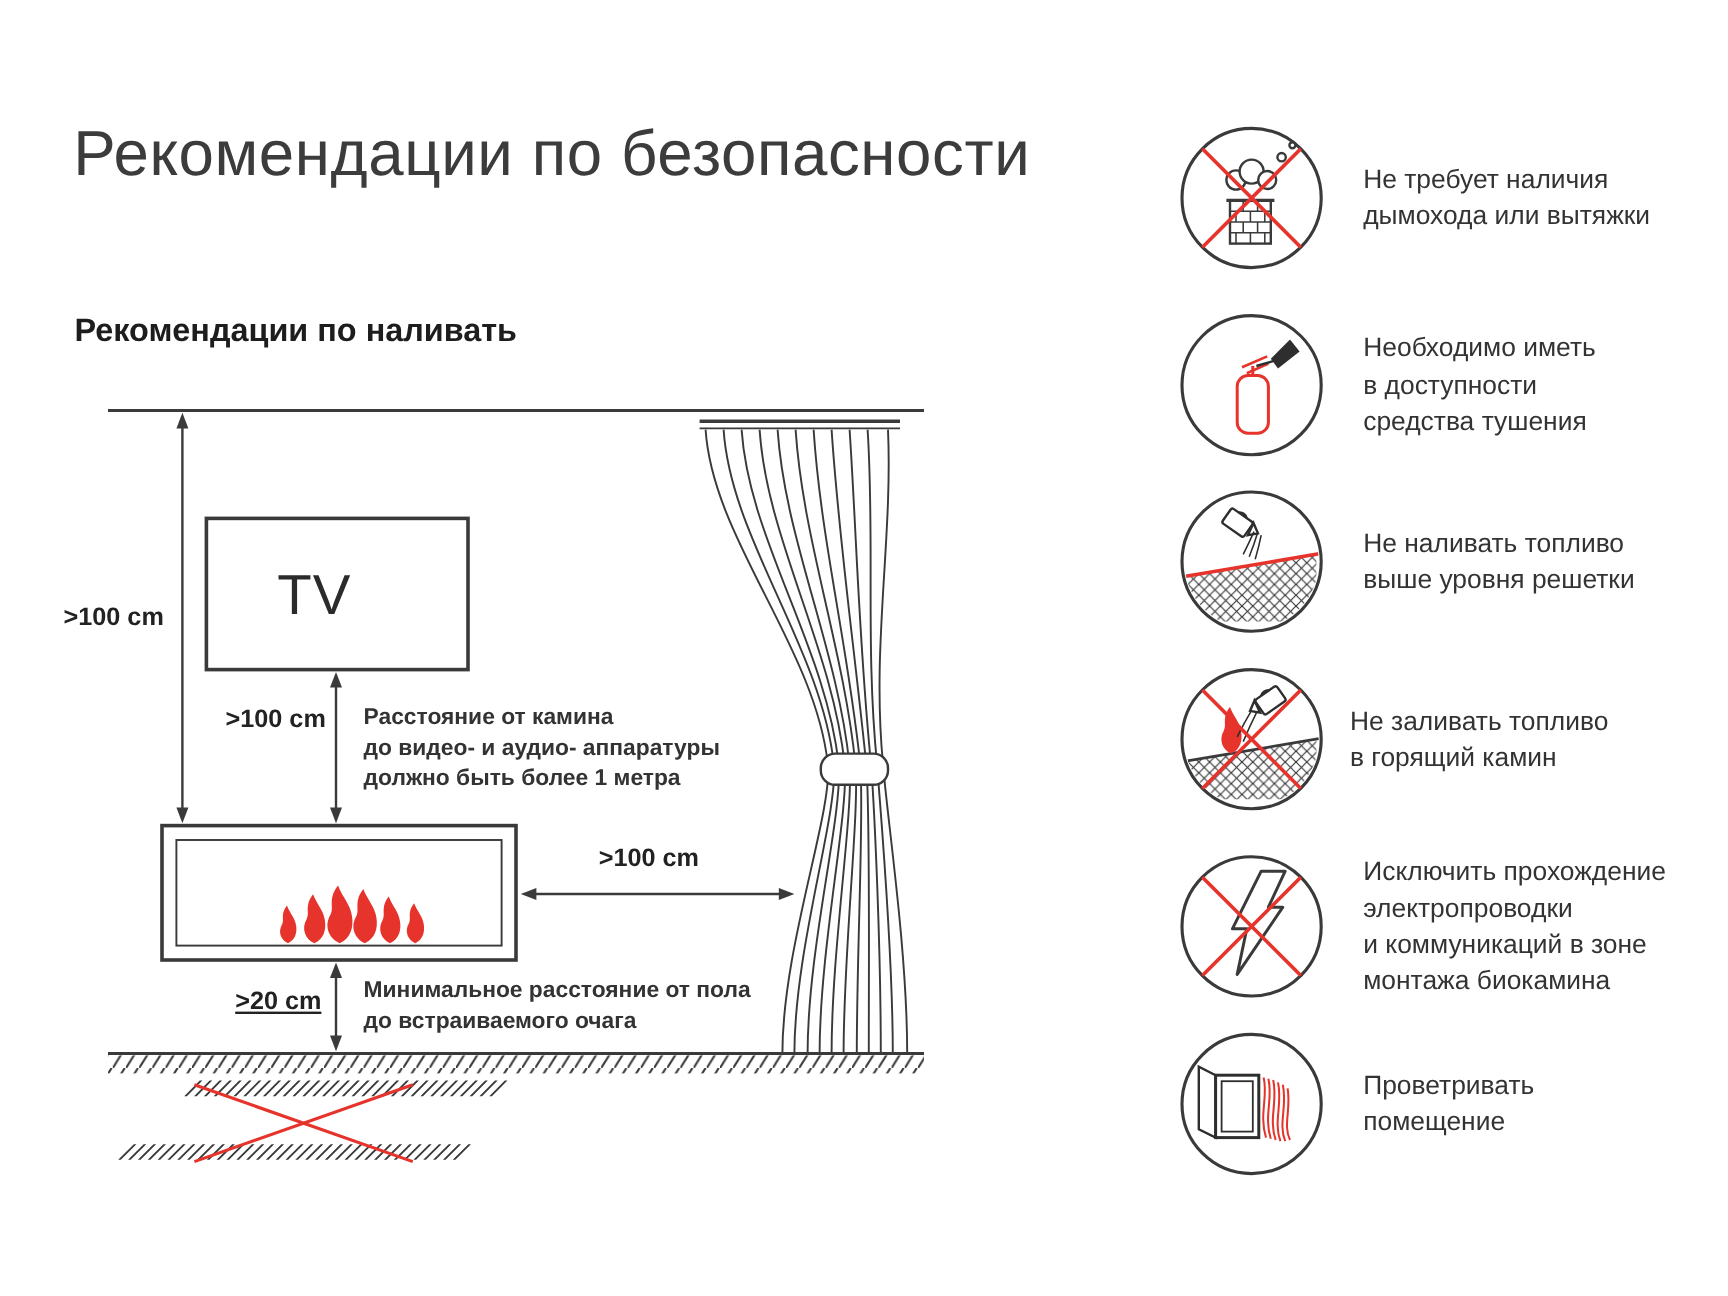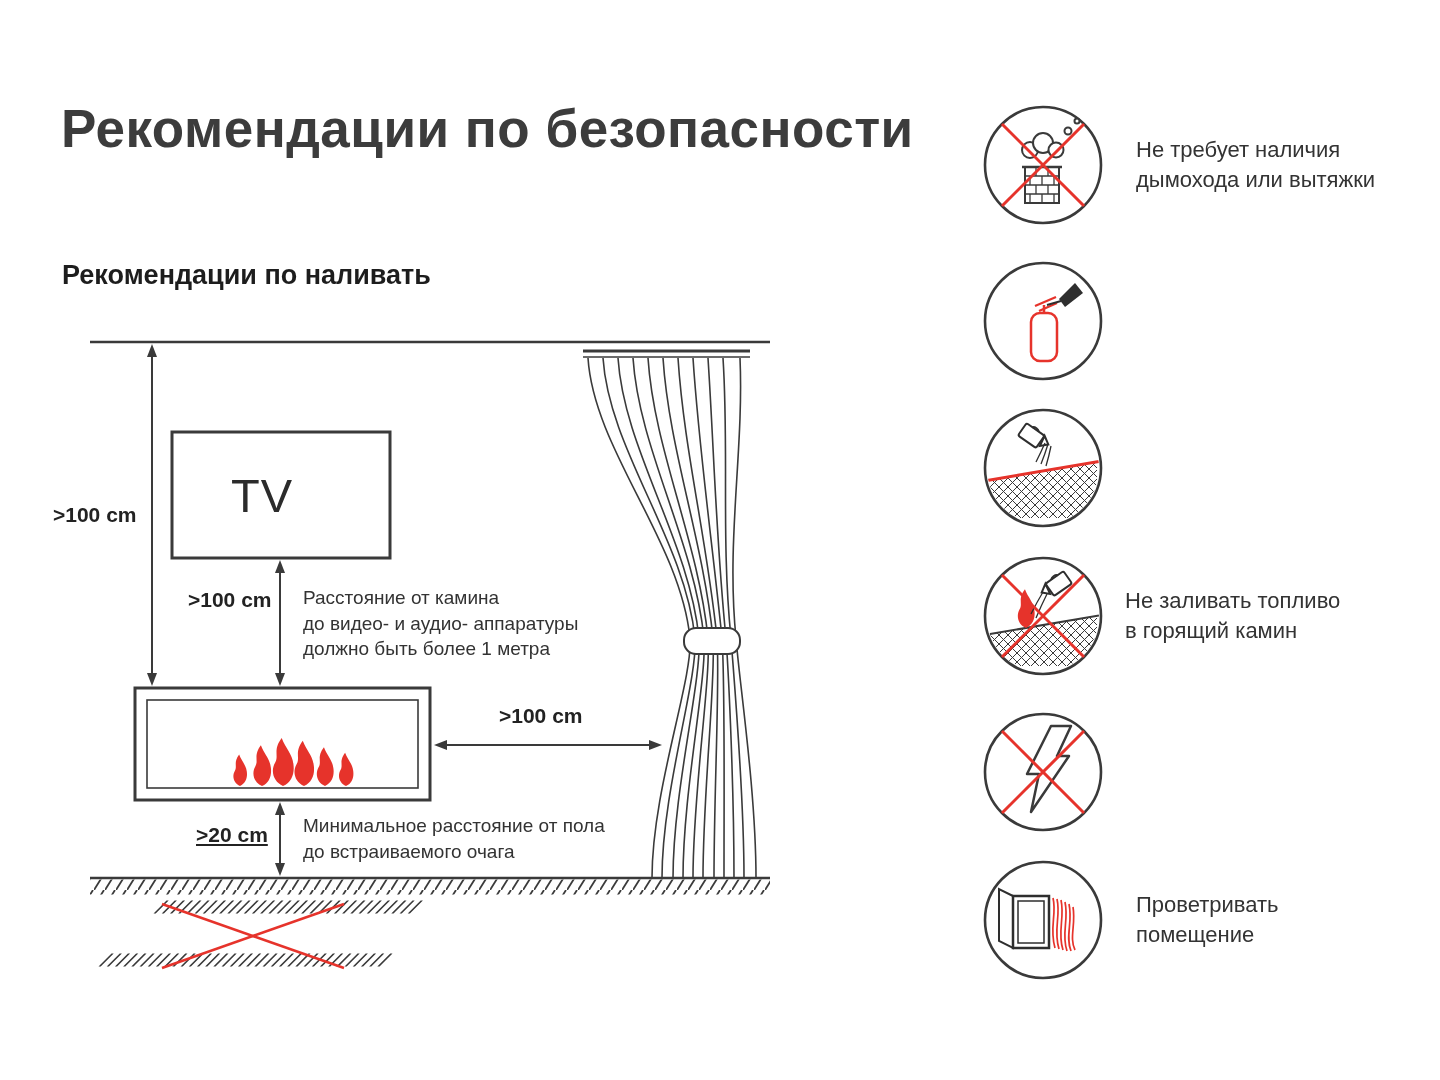--- a/index.html
+++ b/index.html
@@ -1,35 +1,35 @@
 <!DOCTYPE html>
 <html><head>
 <meta charset="utf-8">
 <style>
   * { margin:0; padding:0; box-sizing:border-box; }
   html,body { background:#ffffff; }
   body { font-family:"Liberation Sans", sans-serif; }
   .page { position:relative; width:1440px; height:1080px; background:#ffffff; overflow:hidden; }
 
-  .title { position:absolute; left:61px; top:98px; font-size:53px; font-weight:700; color:#3c3c3c; letter-spacing:0.5px; }
+  .title { position:absolute; left:61px; top:98px; font-size:53px; font-weight:400; color:#3c3c3c; letter-spacing:0.5px; }
   .subtitle { position:absolute; left:62px; top:260px; font-size:27px; font-weight:700; color:#1d1d1d; }
 
   .diagram-svg { position:absolute; left:50px; top:330px; }
 
   .tv-text { position:absolute; left:172px; top:432px; width:180px; height:126px;
              display:flex; align-items:center; justify-content:center;
              font-size:47px; font-weight:500; color:#2b2b2b; letter-spacing:1px; }
 
   .dim { position:absolute; font-size:21px; font-weight:700; color:#222; white-space:nowrap; }
   .dim-left  { left:53px;  top:503px; }
   .dim-mid   { left:188px; top:588px; }
   .dim-right { left:499px; top:704px; }
   .dim-floor { left:196px; top:823px;text-decoration:underline; }
 
-  .note { position:absolute; font-size:19px; color:#333; line-height:1.35; white-space:pre-line; }
+  .note { position:absolute; font-size:19px; color:#333; line-height:1.35; white-space:pre-line;font-weight:bold; }
   .note-tv    { left:303px; top:585px; }
   .note-floor { left:303px; top:813px; }
 
   .safety-item { position:absolute; left:981px; display:flex; align-items:center; gap:31px; }
   .safety-item .badge { flex:0 0 auto; }
   .safety-text { width:300px; min-height:124px; display:flex; align-items:center;
                  font-size:22px; color:#333; line-height:1.38; white-space:pre-line; }
   .item-1 { top:103px; } .item-2 { top:259px; } .item-3 { top:406px; }
   .item-4 { top:554px;gap:20px; } .item-5 { top:710px; } .item-6 { top:858px; }
 </style>
@@ -176,20 +176,23 @@
   <div class="safety-item item-2">
     <svg class="badge" width="124" height="124" viewBox="0 0 124 124">
       <circle cx="62" cy="62" r="58" fill="#ffffff" stroke="#3A3A3A" stroke-width="2.6"></circle>
       <rect x="50" y="54" width="26" height="48" rx="9" fill="#ffffff" stroke="#E6332B" stroke-width="2.5"></rect>
       <line x1="63" y1="54" x2="63" y2="46" stroke="#E6332B" stroke-width="2.5"></line>
       <line x1="54" y1="47" x2="75" y2="38" stroke="#E6332B" stroke-width="2.2"></line>
       <line x1="58" y1="52" x2="76" y2="44" stroke="#E6332B" stroke-width="2.2"></line>
       <line x1="66" y1="46" x2="80" y2="42" stroke="#2e2e2e" stroke-width="2"></line>
       <polygon points="78,40 94,24 102,34 84,48" fill="#2e2e2e"></polygon>
     </svg>
+    <div class="safety-text">Необходимо иметь
+в доступности
+средства тушения</div>
   </div>
 
   <div class="safety-item item-3">
     <svg class="badge" width="124" height="124" viewBox="0 0 124 124">
       <defs>
         <pattern id="xh3" patternUnits="userSpaceOnUse" width="9" height="9">
           <line x1="0" y1="9" x2="9" y2="0" stroke="#3A3A3A" stroke-width="1"></line>
           <line x1="0" y1="0" x2="9" y2="9" stroke="#3A3A3A" stroke-width="1"></line>
         </pattern>
         <clipPath id="clip3">
@@ -205,20 +208,22 @@
         <rect x="-11" y="-8" width="22" height="15" rx="2" fill="#ffffff" stroke="#2e2e2e" stroke-width="2"></rect>
         <polygon points="11,-8 19,-3 13,3" fill="#ffffff" stroke="#2e2e2e" stroke-width="2"></polygon>
         <path d="M-4,-8 a6,6 0 0 1 8,0" fill="none" stroke="#2e2e2e" stroke-width="2"></path>
       </g>
       <g fill="none" stroke="#2e2e2e" stroke-width="1.3">
         <path d="M67,38 Q64,48 60,58"></path>
           <path d="M70,40 Q68,50 65,60"></path>
           <path d="M64,37 Q60,46 55,56"></path>
       </g>
     </svg>
+    <div class="safety-text">Не наливать топливо
+выше уровня решетки</div>
   </div>
 
   <div class="safety-item item-4">
     <svg class="badge" width="124" height="124" viewBox="0 0 124 124">
       <defs>
         <pattern id="xh4" patternUnits="userSpaceOnUse" width="9" height="9">
           <line x1="0" y1="9" x2="9" y2="0" stroke="#3A3A3A" stroke-width="1"></line>
           <line x1="0" y1="0" x2="9" y2="9" stroke="#3A3A3A" stroke-width="1"></line>
         </pattern>
         <clipPath id="clip4">
@@ -252,20 +257,24 @@
 
   <div class="safety-item item-5">
     <svg class="badge" width="124" height="124" viewBox="0 0 124 124">
       <circle cx="62" cy="62" r="58" fill="#ffffff" stroke="#3A3A3A" stroke-width="2.6"></circle>
       <polygon points="70,16 90,16 76,46 88,46 50,102 58,64 46,64" fill="#ffffff" stroke="#3A3A3A" stroke-width="2.5" stroke-linejoin="round"></polygon>
       <g stroke="#E6332B" stroke-width="3">
         <line x1="21" y1="21" x2="103" y2="103"></line>
           <line x1="103" y1="21" x2="21" y2="103"></line>
       </g>
     </svg>
+    <div class="safety-text">Исключить прохождение
+электропроводки
+и коммуникаций в зоне
+монтажа биокамина</div>
   </div>
 
   <div class="safety-item item-6">
     <svg class="badge" width="124" height="124" viewBox="0 0 124 124">
       <circle cx="62" cy="62" r="58" fill="#ffffff" stroke="#3A3A3A" stroke-width="2.6"></circle>
       <polygon points="32,38 18,31 18,83 32,90" fill="#ffffff" stroke="#2e2e2e" stroke-width="2"></polygon>
       <rect x="32" y="38" width="36" height="52" fill="#ffffff" stroke="#2e2e2e" stroke-width="2.5"></rect>
       <rect x="37" y="43" width="26" height="42" fill="none" stroke="#2e2e2e" stroke-width="1.5"></rect>
       <g fill="none" stroke="#E6332B" stroke-width="1.7">
         <path d="M72,40 C76,56 68,70 74,90"></path>

